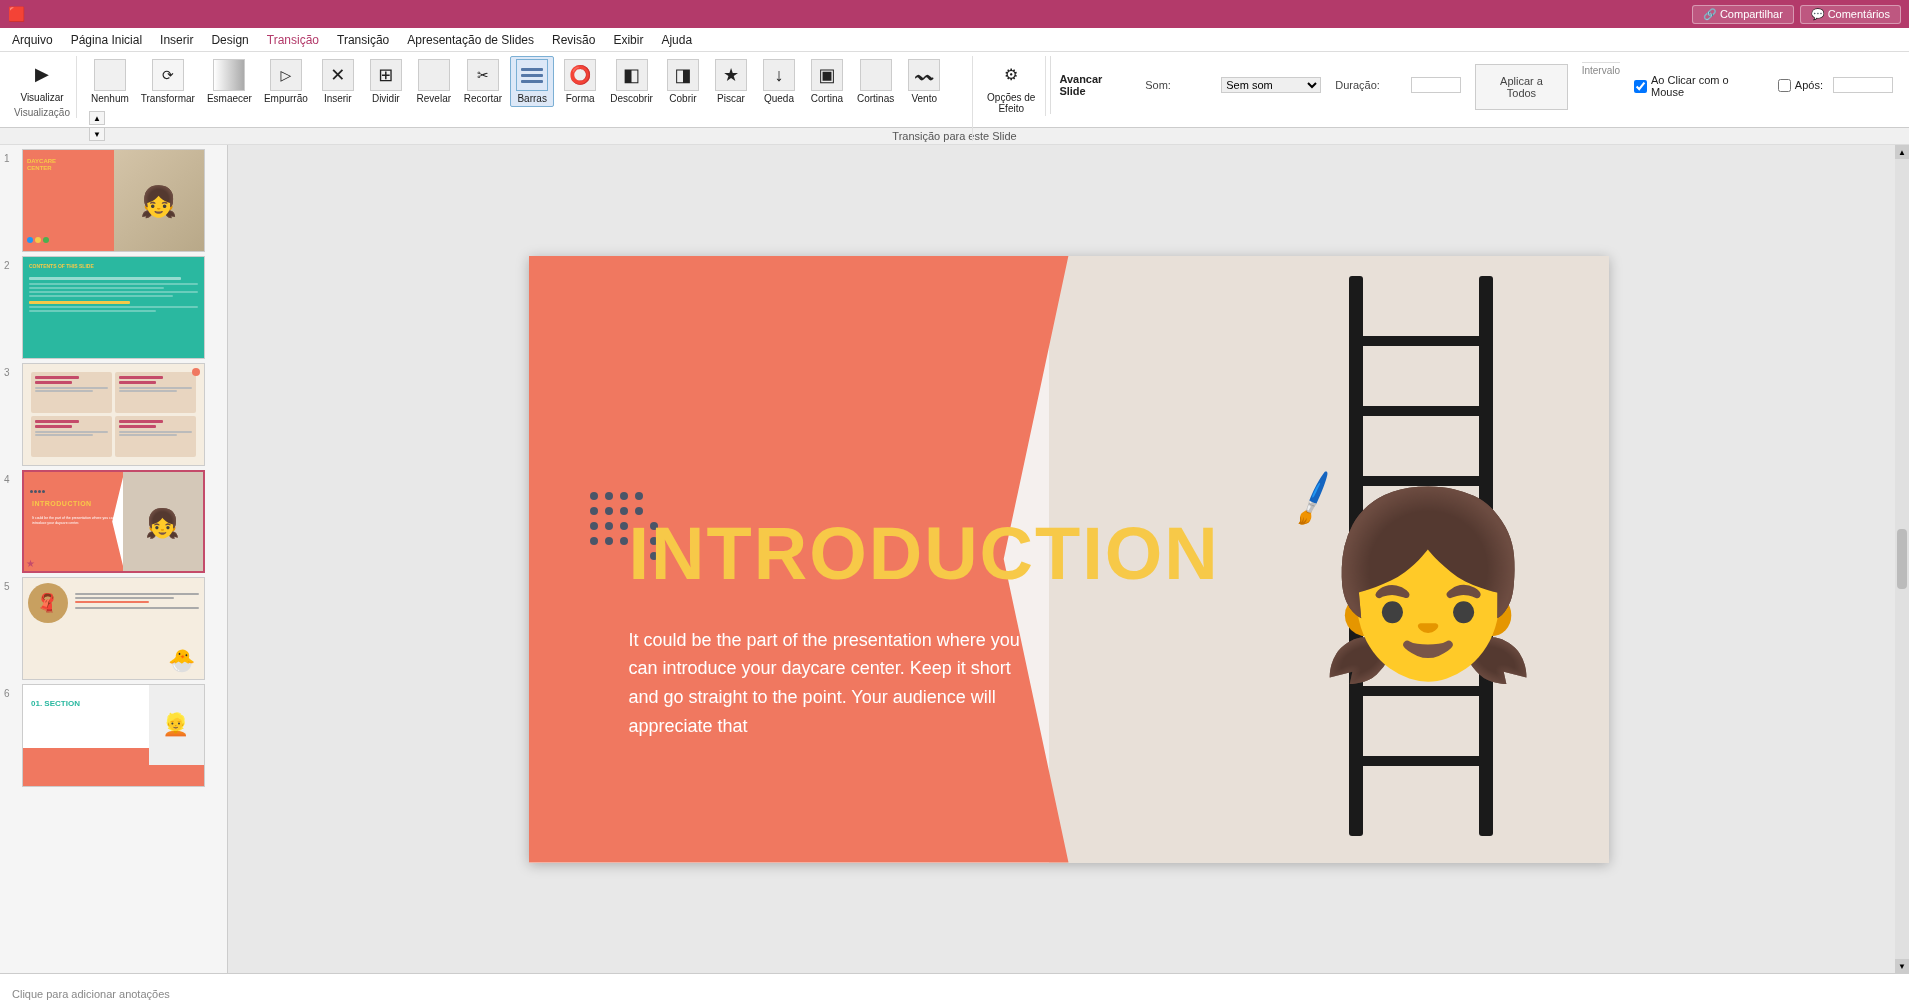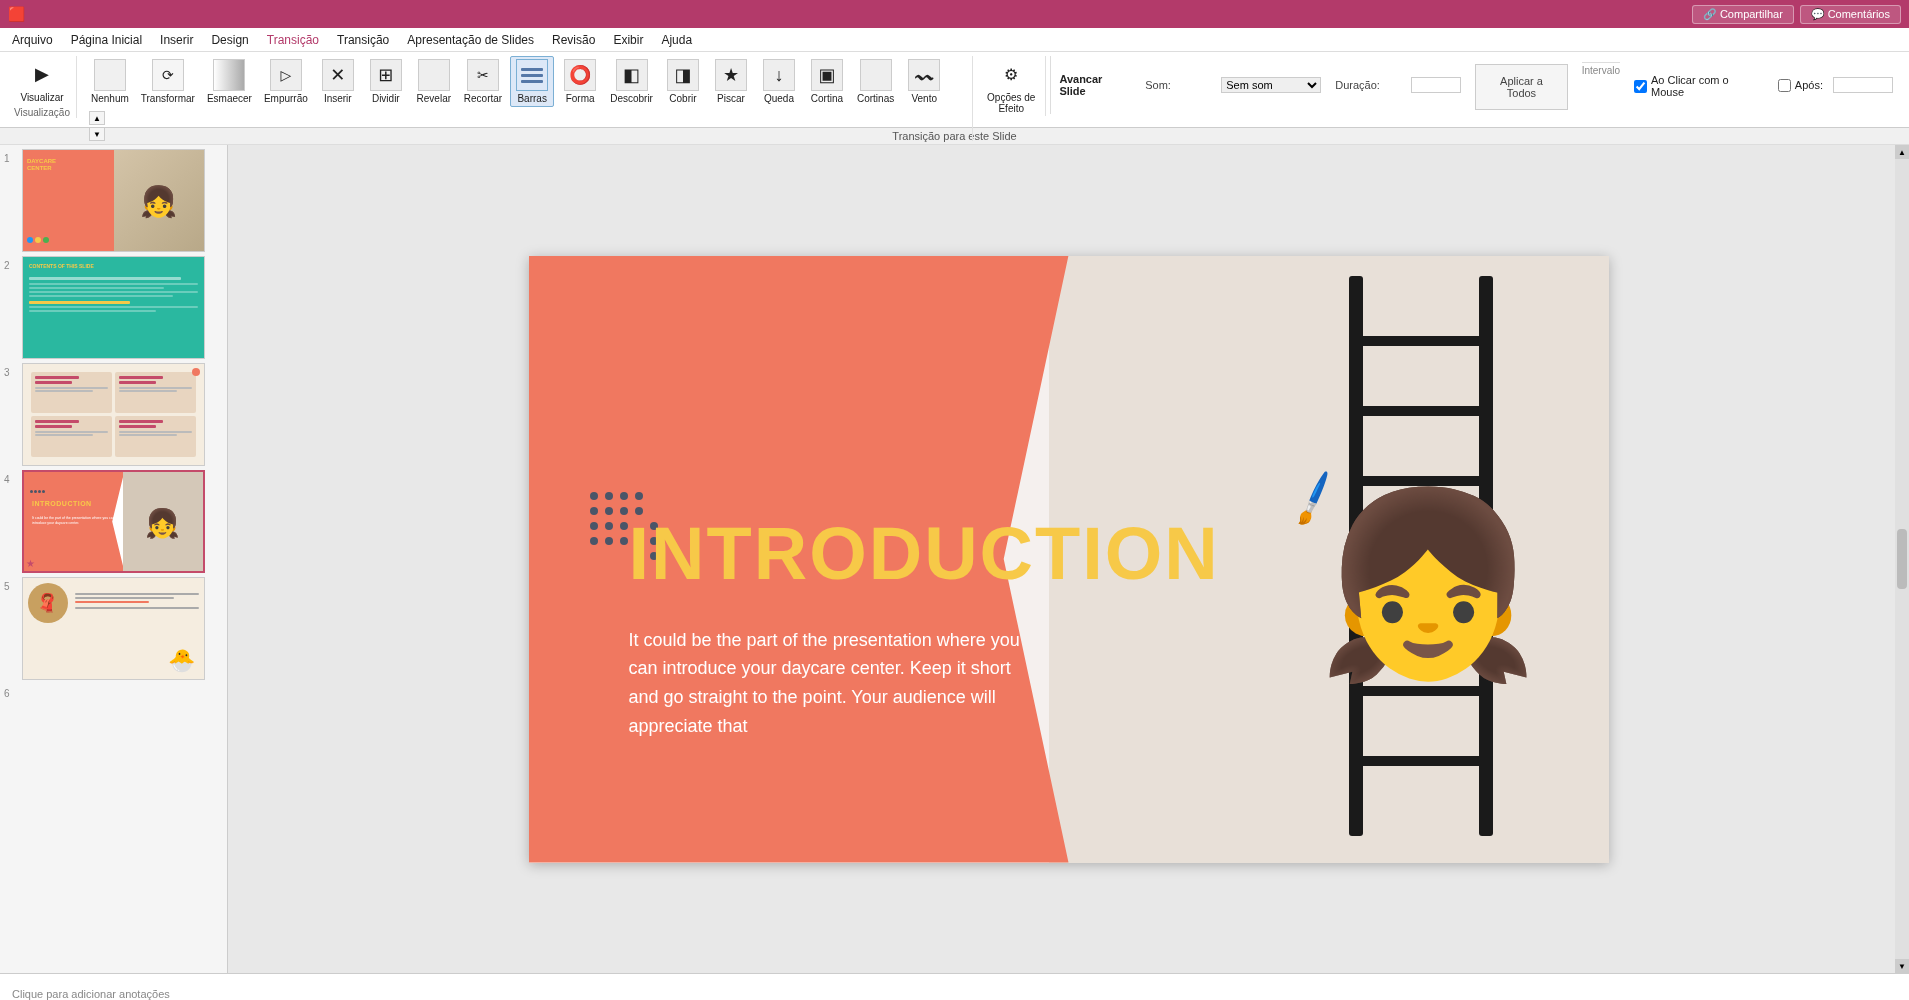--- a/index.html
+++ b/index.html
@@ -318,20 +318,25 @@
           <div style="height:2px;background:#aaa;width:80%;margin-bottom:2px;border-radius:1px;"></div>
           <div style="height:2px;background:#f07860;width:60%;margin-bottom:4px;border-radius:1px;"></div>
           <div style="height:2px;background:#aaa;margin-bottom:1px;border-radius:1px;"></div>
         </div>
         <div style="position:absolute;bottom:5px;right:8px;font-size:22px;">🐣</div>
       </div>
     </div>
 
     <div class="slide-item">
       <span class="slide-num">6</span>
+      <div class="slide-thumb" style="background:#fff;position:relative;">
+        <div style="position:absolute;bottom:0;left:0;right:0;height:38%;background:#f07860;"></div>
+        <div style="position:absolute;top:15px;left:8px;color:#2ab8a0;font-weight:900;font-size:8px;line-height:1.1;">01. SECTION</div>
+        <div style="position:absolute;right:0;top:0;width:55px;height:80px;background:#eee;overflow:hidden;display:flex;align-items:center;justify-content:center;font-size:22px;">👱</div>
+      </div>
     </div>
 
   </div>
 
   <div id="canvas-area">
     <div id="slide-canvas">
 
       <div style="position:absolute;top:0;left:0;width:540px;height:100%;background:#f07860;clip-path:polygon(0 0,100% 0,88% 50%,100% 100%,0 100%);z-index:1;"></div>
 
       <div style="position:absolute;right:0;top:0;width:560px;height:100%;background:#e8e0d8;z-index:0;"></div>

